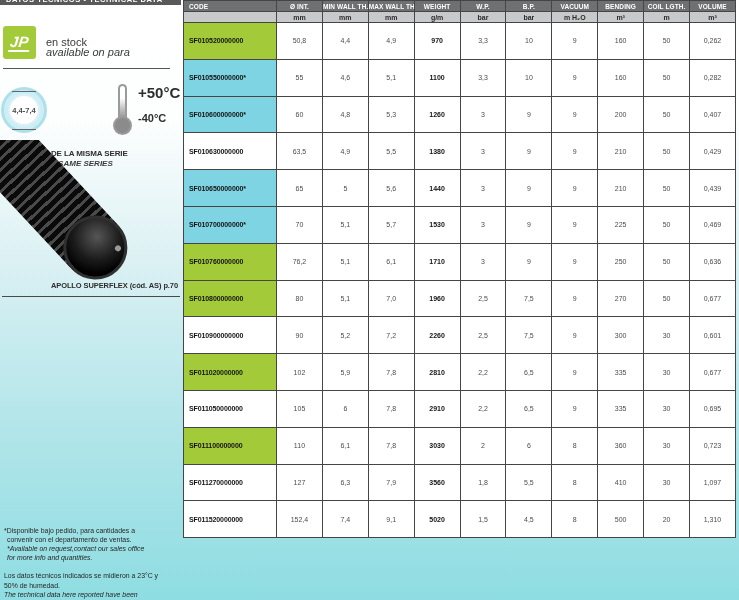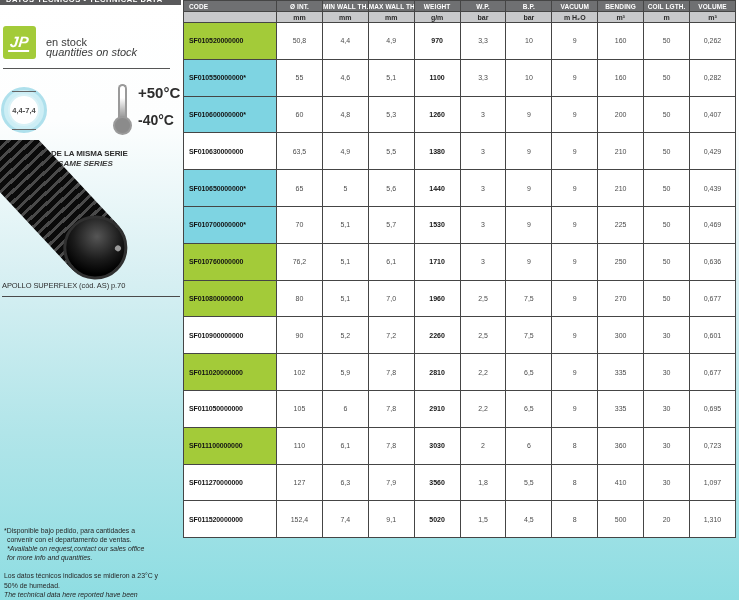--- a/index.html
+++ b/index.html
@@ -33,38 +33,38 @@
   .badge-text{font-size:7.5px;font-weight:bold;color:#4a4a4a;border-top:1px solid #666;
               border-bottom:1px solid #666;padding:14px 0;white-space:nowrap;}
 
   
   .thermo-stem{position:absolute;left:118px;top:84px;width:9px;height:36px;
                border:2px solid #9a9a9a;border-bottom:none;border-radius:7px 7px 0 0;
                background:linear-gradient(180deg,#ffffff 35%,#bdbdbd 70%,#8b8b8b 100%);box-sizing:border-box;}
   .thermo-bulb{position:absolute;left:113px;top:116px;width:19px;height:19px;border-radius:50%;
                background:#8b8b8b;border:2px solid #9a9a9a;box-sizing:border-box;}
   .temp-max{position:absolute;left:138px;top:84px;font-size:15px;font-weight:bold;color:#2d2d2d;}
-  .temp-min{position:absolute;left:138px;top:112px;font-size:14px;font-weight:bold;color:#2d2d2d;}
+  .temp-min{position:absolute;left:138px;top:112px;font-size:11px;font-weight:bold;color:#2d2d2d;}
 
   
   .series-es{position:absolute;left:3px;top:149px;font-size:8px;font-weight:bold;color:#2f2f2f;letter-spacing:-.1px;}
   .series-en{position:absolute;left:3px;top:159px;font-size:8px;font-weight:bold;font-style:italic;color:#3c3c3c;}
 
   
   .hose-wrap{position:absolute;left:0;top:140px;width:183px;height:156px;overflow:hidden;}
   .hose{position:absolute;left:-44px;top:28px;width:190px;height:64px;border-radius:32px;
         background:repeating-linear-gradient(90deg,#0a0a0a 0 5px,#4a4a4a 5px 8px);
         transform:rotate(47deg);}
   .hose-end{position:absolute;right:-2px;top:0;width:64px;height:64px;border-radius:50%;box-sizing:border-box;
             background:radial-gradient(circle at 38% 35%,#565656 0%,#1b1b1b 45%,#000 72%);
             border:3px solid #303030;}
   .hose-end::after{content:"";position:absolute;right:10px;top:10px;width:6px;height:6px;border-radius:50%;
                    background:#9a9a9a;}
-  .caption{position:absolute;left:2px;top:281px;width:176px;font-size:7.5px;
-           font-weight:normal;color:#2d2d2d;letter-spacing:-.1px;}
+  .caption{position:absolute;left:2px;top:281px;width:176px;text-align:right;font-size:7.5px;
+           font-weight:bold;color:#2d2d2d;letter-spacing:-.1px;}
 
   
   .footnotes{position:absolute;left:4px;top:526px;font-size:6.9px;line-height:9px;color:#272727;}
   .footnotes .pad{margin-left:3px;}
   .footnotes2{position:absolute;left:4px;top:571px;font-size:6.9px;line-height:9.5px;color:#272727;}
 
   
   .table-area{position:absolute;left:183px;top:0;width:552px;}
   table{border-collapse:collapse;table-layout:fixed;width:552px;}
   col.w-code{width:93px;} col.w-val{width:45.9px;}
@@ -89,21 +89,21 @@
     <span class="topbar-text">DATOS TÉCNICOS - TECHNICAL DATA</span>
   </div>
 
   <aside class="sidebar">
 
     <div class="jp-logo">
       <span class="jp-inner">JP</span>
     </div>
     <div class="stock-text">
       <div>en stock</div>
-      <div class="it">quantities on stock</div>
+      <div class="it">available on para</div>
     </div>
 
     <div class="divider1"></div>
 
     <div class="badge">
       <div class="badge-inner">
         <span class="badge-text">4,4-7,4</span>
       </div>
     </div>
 

